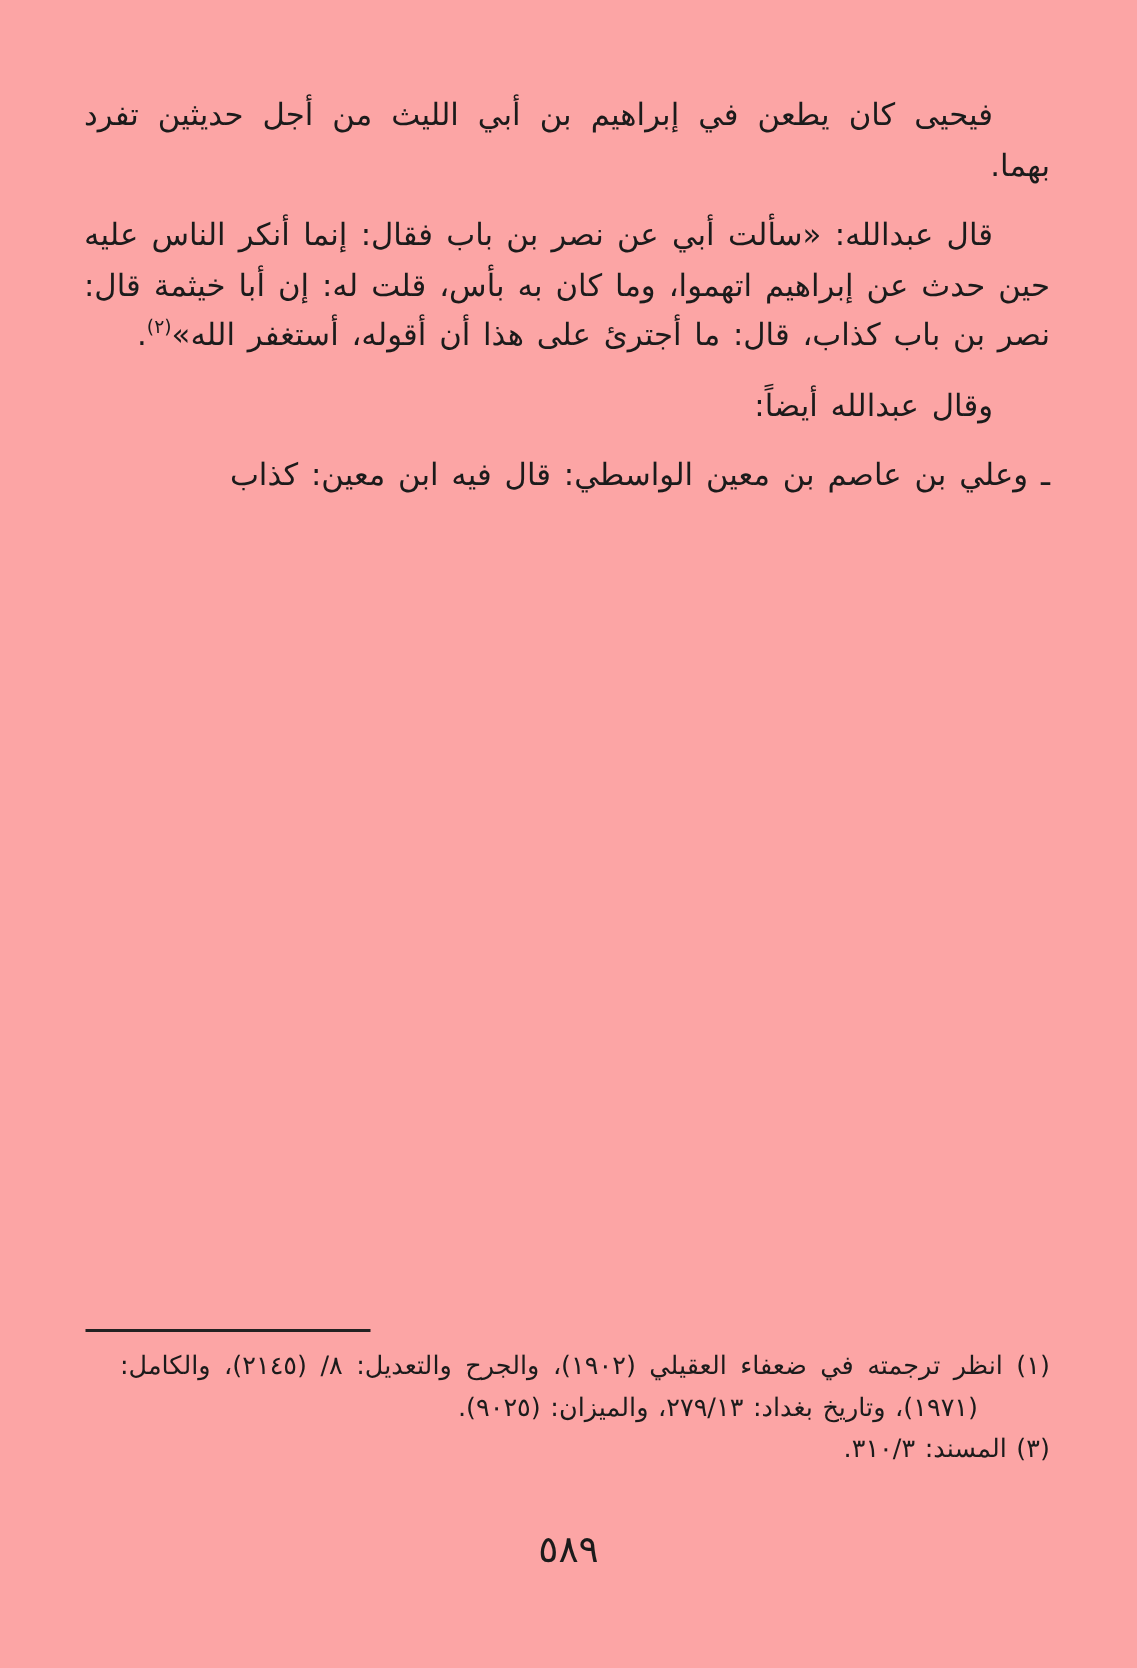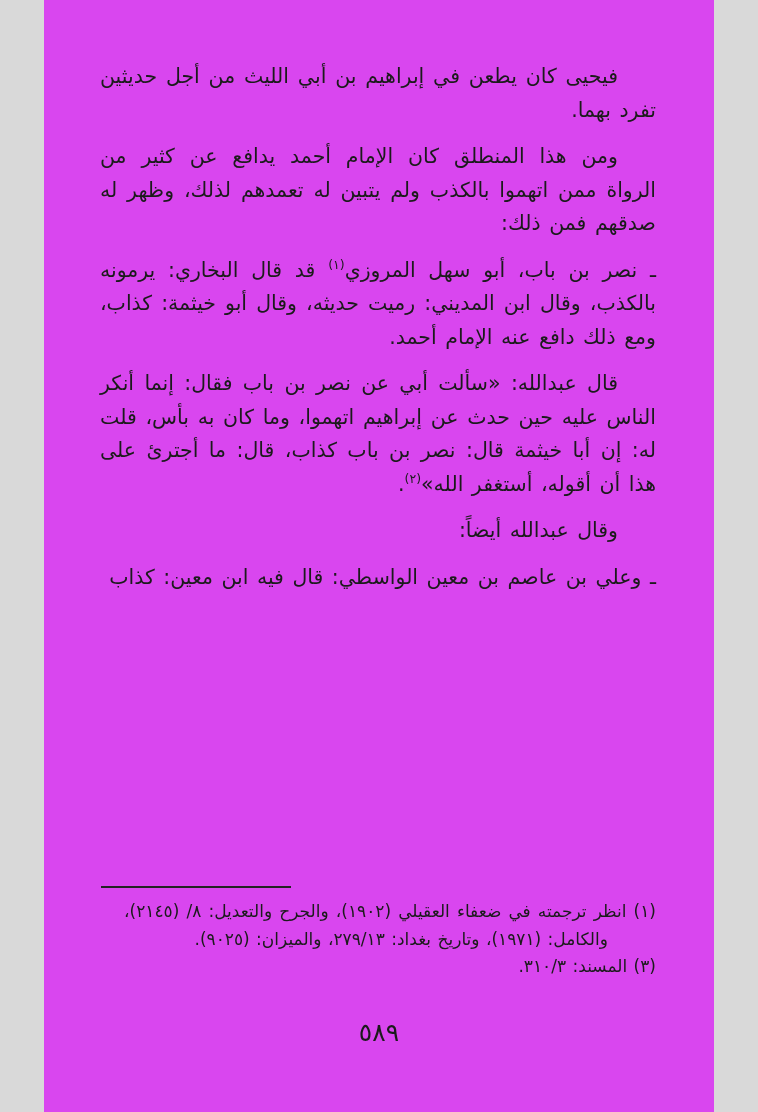--- a/index.html
+++ b/index.html
@@ -3,24 +3,24 @@
 <meta charset="utf-8">
 <style>
   * { box-sizing: border-box; }
   html, body { margin: 0; padding: 0; }
   body {
     background: #d9d9d9;
     font-family: "DejaVu Sans", sans-serif;
   }
   .page {
     position: relative;
-    width: 670px;
+    width: 758px;
     height: 1112px;
     margin: 0 auto;
-    background: #d946ef;
+    background: #fca5a5;
     color: #1b1b1b;
     direction: rtl;
     overflow: hidden;
   }
   .text-block {
     position: absolute;
     top: 60px;
     right: 58px;
     left: 56px;
     text-align: justify;
@@ -70,22 +70,20 @@
     font-size: 25px;
     letter-spacing: 1px;
   }
 </style>
 </head>
 <body>
 
 <div class="page">
   <main class="text-block">
       <p class="para indent"><span>فيحيى كان يطعن في إبراهيم بن أبي الليث من أجل حديثين تفرد بهما.</span></p>
-      <p class="para indent"><span>ومن هذا المنطلق كان الإمام أحمد يدافع عن كثير من الرواة ممن اتهموا بالكذب ولم يتبين له تعمدهم لذلك، وظهر له صدقهم فمن ذلك:</span></p>
-      <p class="para flush"><span>ـ نصر بن باب، أبو سهل المروزي</span><sup class="fn-ref">(١)</sup><span> قد قال البخاري: يرمونه بالكذب، وقال ابن المديني: رميت حديثه، وقال أبو خيثمة: كذاب، ومع ذلك دافع عنه الإمام أحمد.</span></p>
       <p class="para indent"><span>قال عبدالله: «سألت أبي عن نصر بن باب فقال: إنما أنكر الناس عليه حين حدث عن إبراهيم اتهموا، وما كان به بأس، قلت له: إن أبا خيثمة قال: نصر بن باب كذاب، قال: ما أجترئ على هذا أن أقوله، أستغفر الله»</span><sup class="fn-ref">(٢)</sup><span>.</span></p>
       <p class="para indent"><span>وقال عبدالله أيضاً:</span></p>
       <p class="para flush"><span>ـ وعلي بن عاصم بن معين الواسطي: قال فيه ابن معين: كذاب</span></p>
     </main>
   <div class="footnote-sep"></div>
   <section class="footnotes">
       <p class="footnote"><span class="fn-marker">(١)</span><span class="fn-text"> انظر ترجمته في ضعفاء العقيلي (١٩٠٢)، والجرح والتعديل: ٨/ (٢١٤٥)، والكامل: (١٩٧١)، وتاريخ بغداد: ٢٧٩/١٣، والميزان: (٩٠٢٥).</span></p>
       <p class="footnote"><span class="fn-marker">(٣)</span><span class="fn-text"> المسند: ٣١٠/٣.</span></p>
     </section>
   <div class="page-number">٥٨٩</div>

